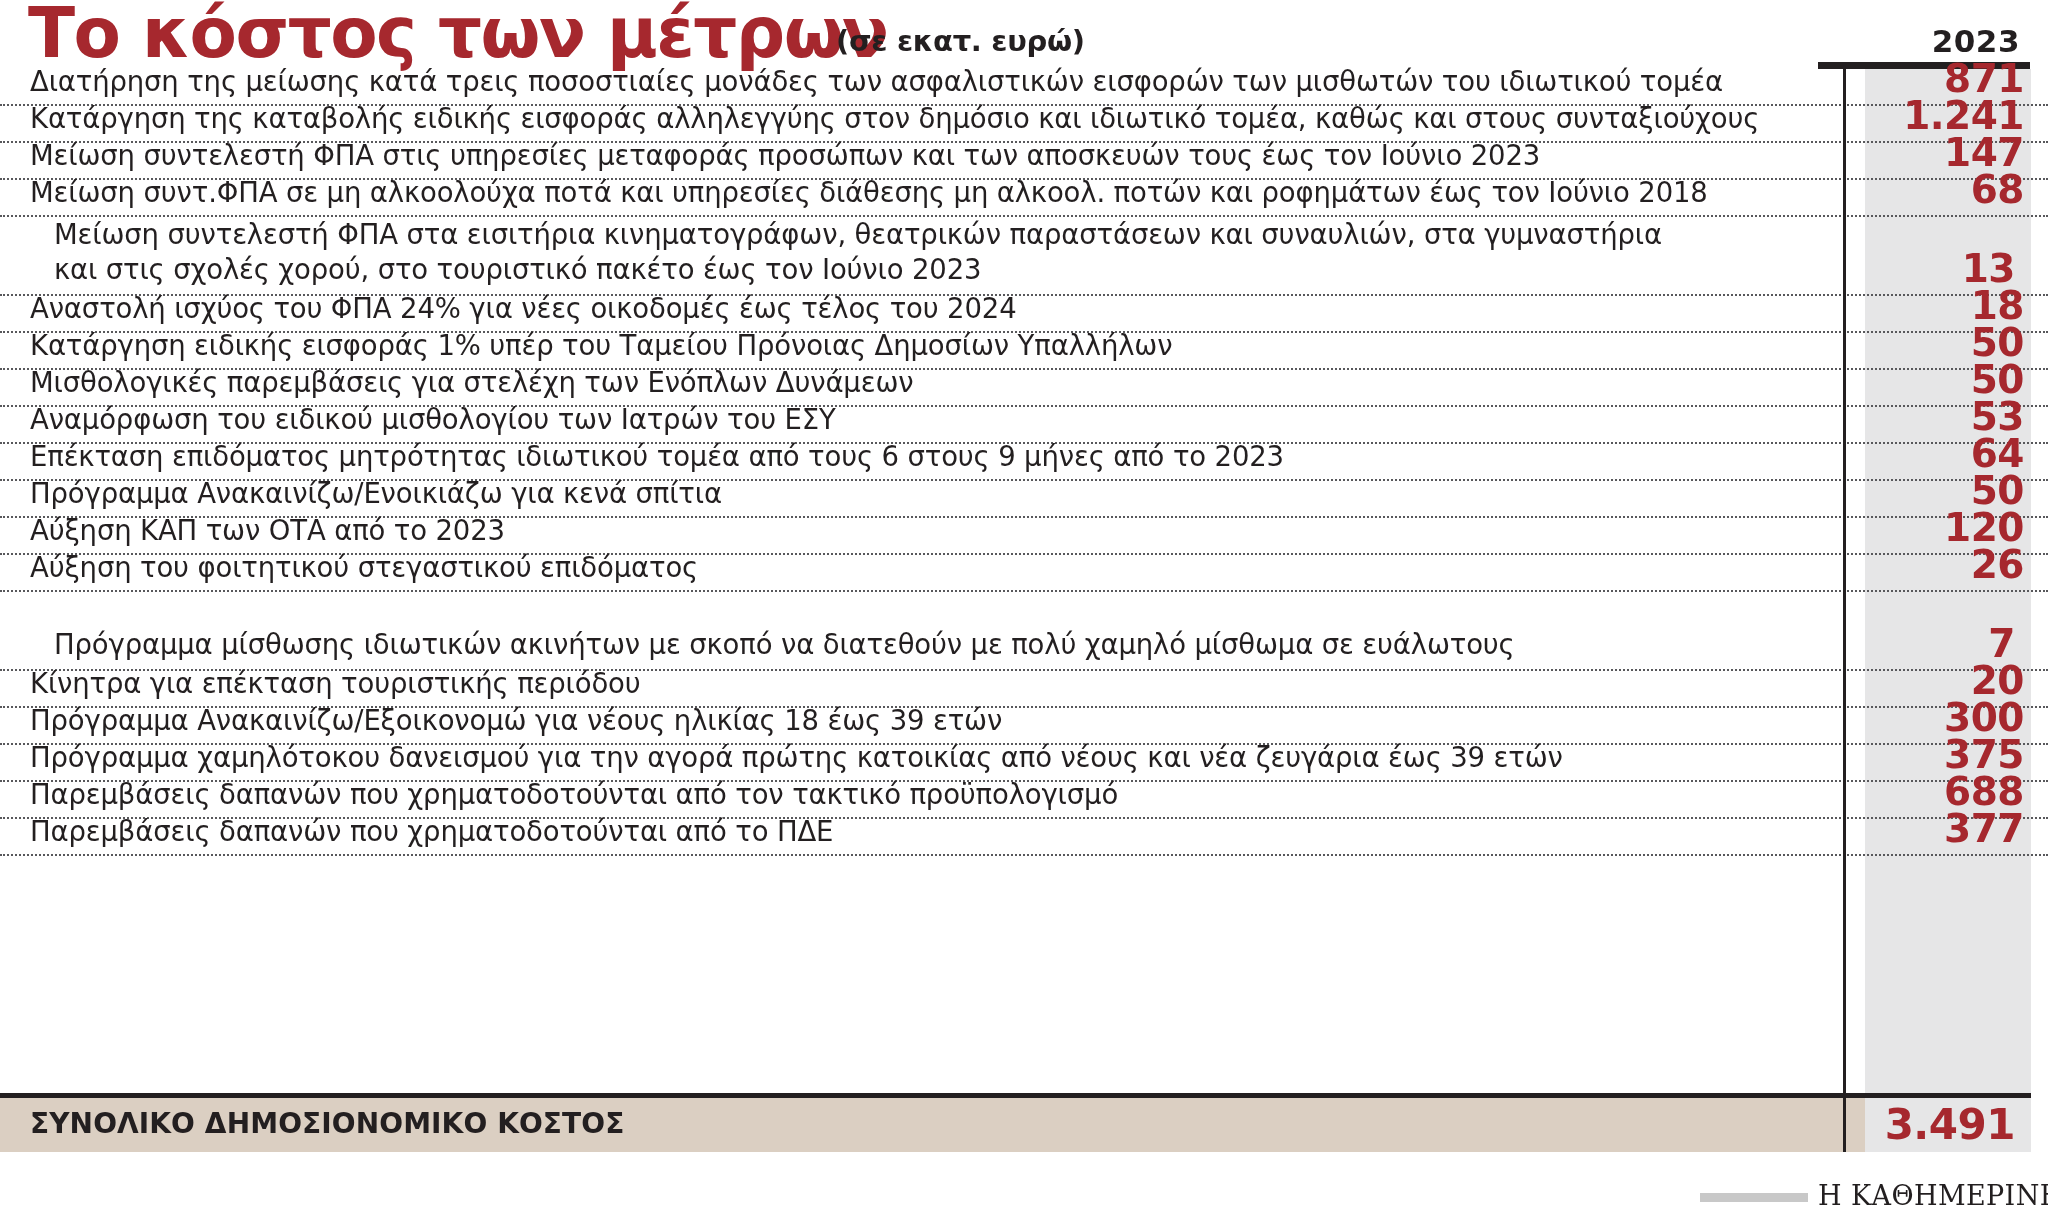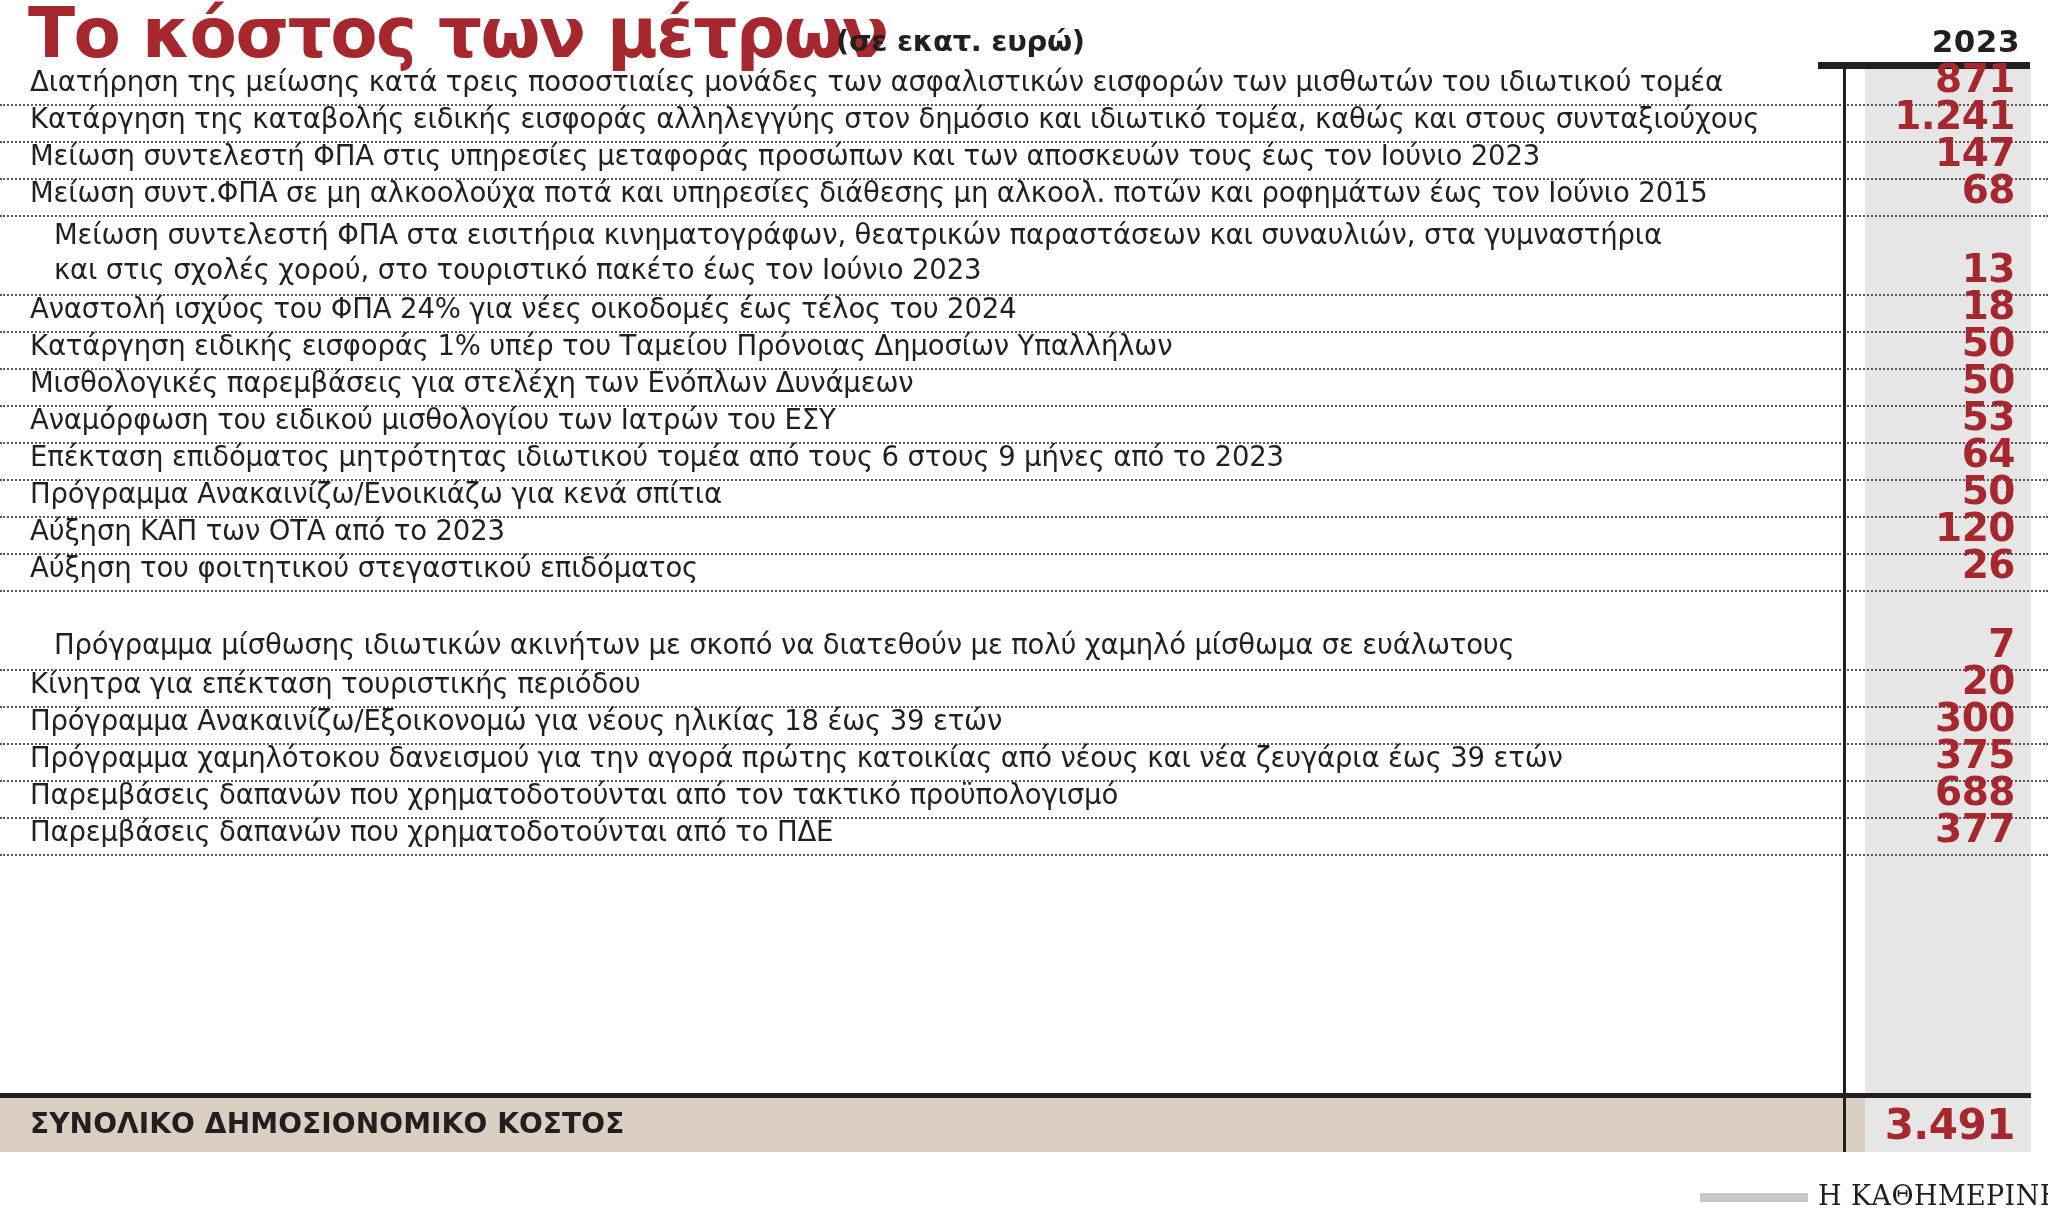--- a/index.html
+++ b/index.html
@@ -128,21 +128,21 @@
     flex: 0 0 205px;
     text-align: right;
     padding: 0 33px 5px 0;
     font-size: 39px;
     line-height: 40px;
     font-weight: 700;
     color: #a6282e;
     letter-spacing: -0.5px;
   }
 
-  .row.h1 { height: 37px; }
+  .row.h1 { height: 37px; gap: 9px; }
   .row.h2 { height: 79px; }
 
   .row.h1 .label { padding-bottom: 5px; }
   .row.h2 .label { padding-bottom: 7px; }
 
   
   .total-band {
     position: absolute;
     left: 0;
     top: 1097px;
@@ -263,21 +263,21 @@
       </div>
       <div class="row h1">
         <div class="label">Κατάργηση της καταβολής ειδικής εισφοράς αλληλεγγύης στον δημόσιο και ιδιωτικό τομέα, καθώς και στους συνταξιούχους</div>
         <div class="value">1.241</div>
       </div>
       <div class="row h1">
         <div class="label">Μείωση συντελεστή ΦΠΑ στις υπηρεσίες μεταφοράς προσώπων και των αποσκευών τους έως τον Ιούνιο 2023</div>
         <div class="value">147</div>
       </div>
       <div class="row h1">
-        <div class="label">Μείωση συντ.ΦΠΑ σε μη αλκοολούχα ποτά και υπηρεσίες διάθεσης μη αλκοολ. ποτών και ροφημάτων έως τον Ιούνιο 2015</div>
+        <div class="label">Μείωση συντ.ΦΠΑ σε μη αλκοολούχα ποτά και υπηρεσίες διάθεσης μη αλκοολ. ποτών και ροφημάτων έως τον Ιούνιο 2018</div>
         <div class="value">68</div>
       </div>
       <div class="row h2">
         <div class="label">
           <span class="nl">Μείωση συντελεστή ΦΠΑ στα εισιτήρια κινηματογράφων, θεατρικών παραστάσεων και συναυλιών, στα γυμναστήρια</span>
           <span class="nl">και στις σχολές χορού, στο τουριστικό πακέτο έως τον Ιούνιο 2023</span>
         </div>
         <div class="value">13</div>
       </div>
       <div class="row h1">

